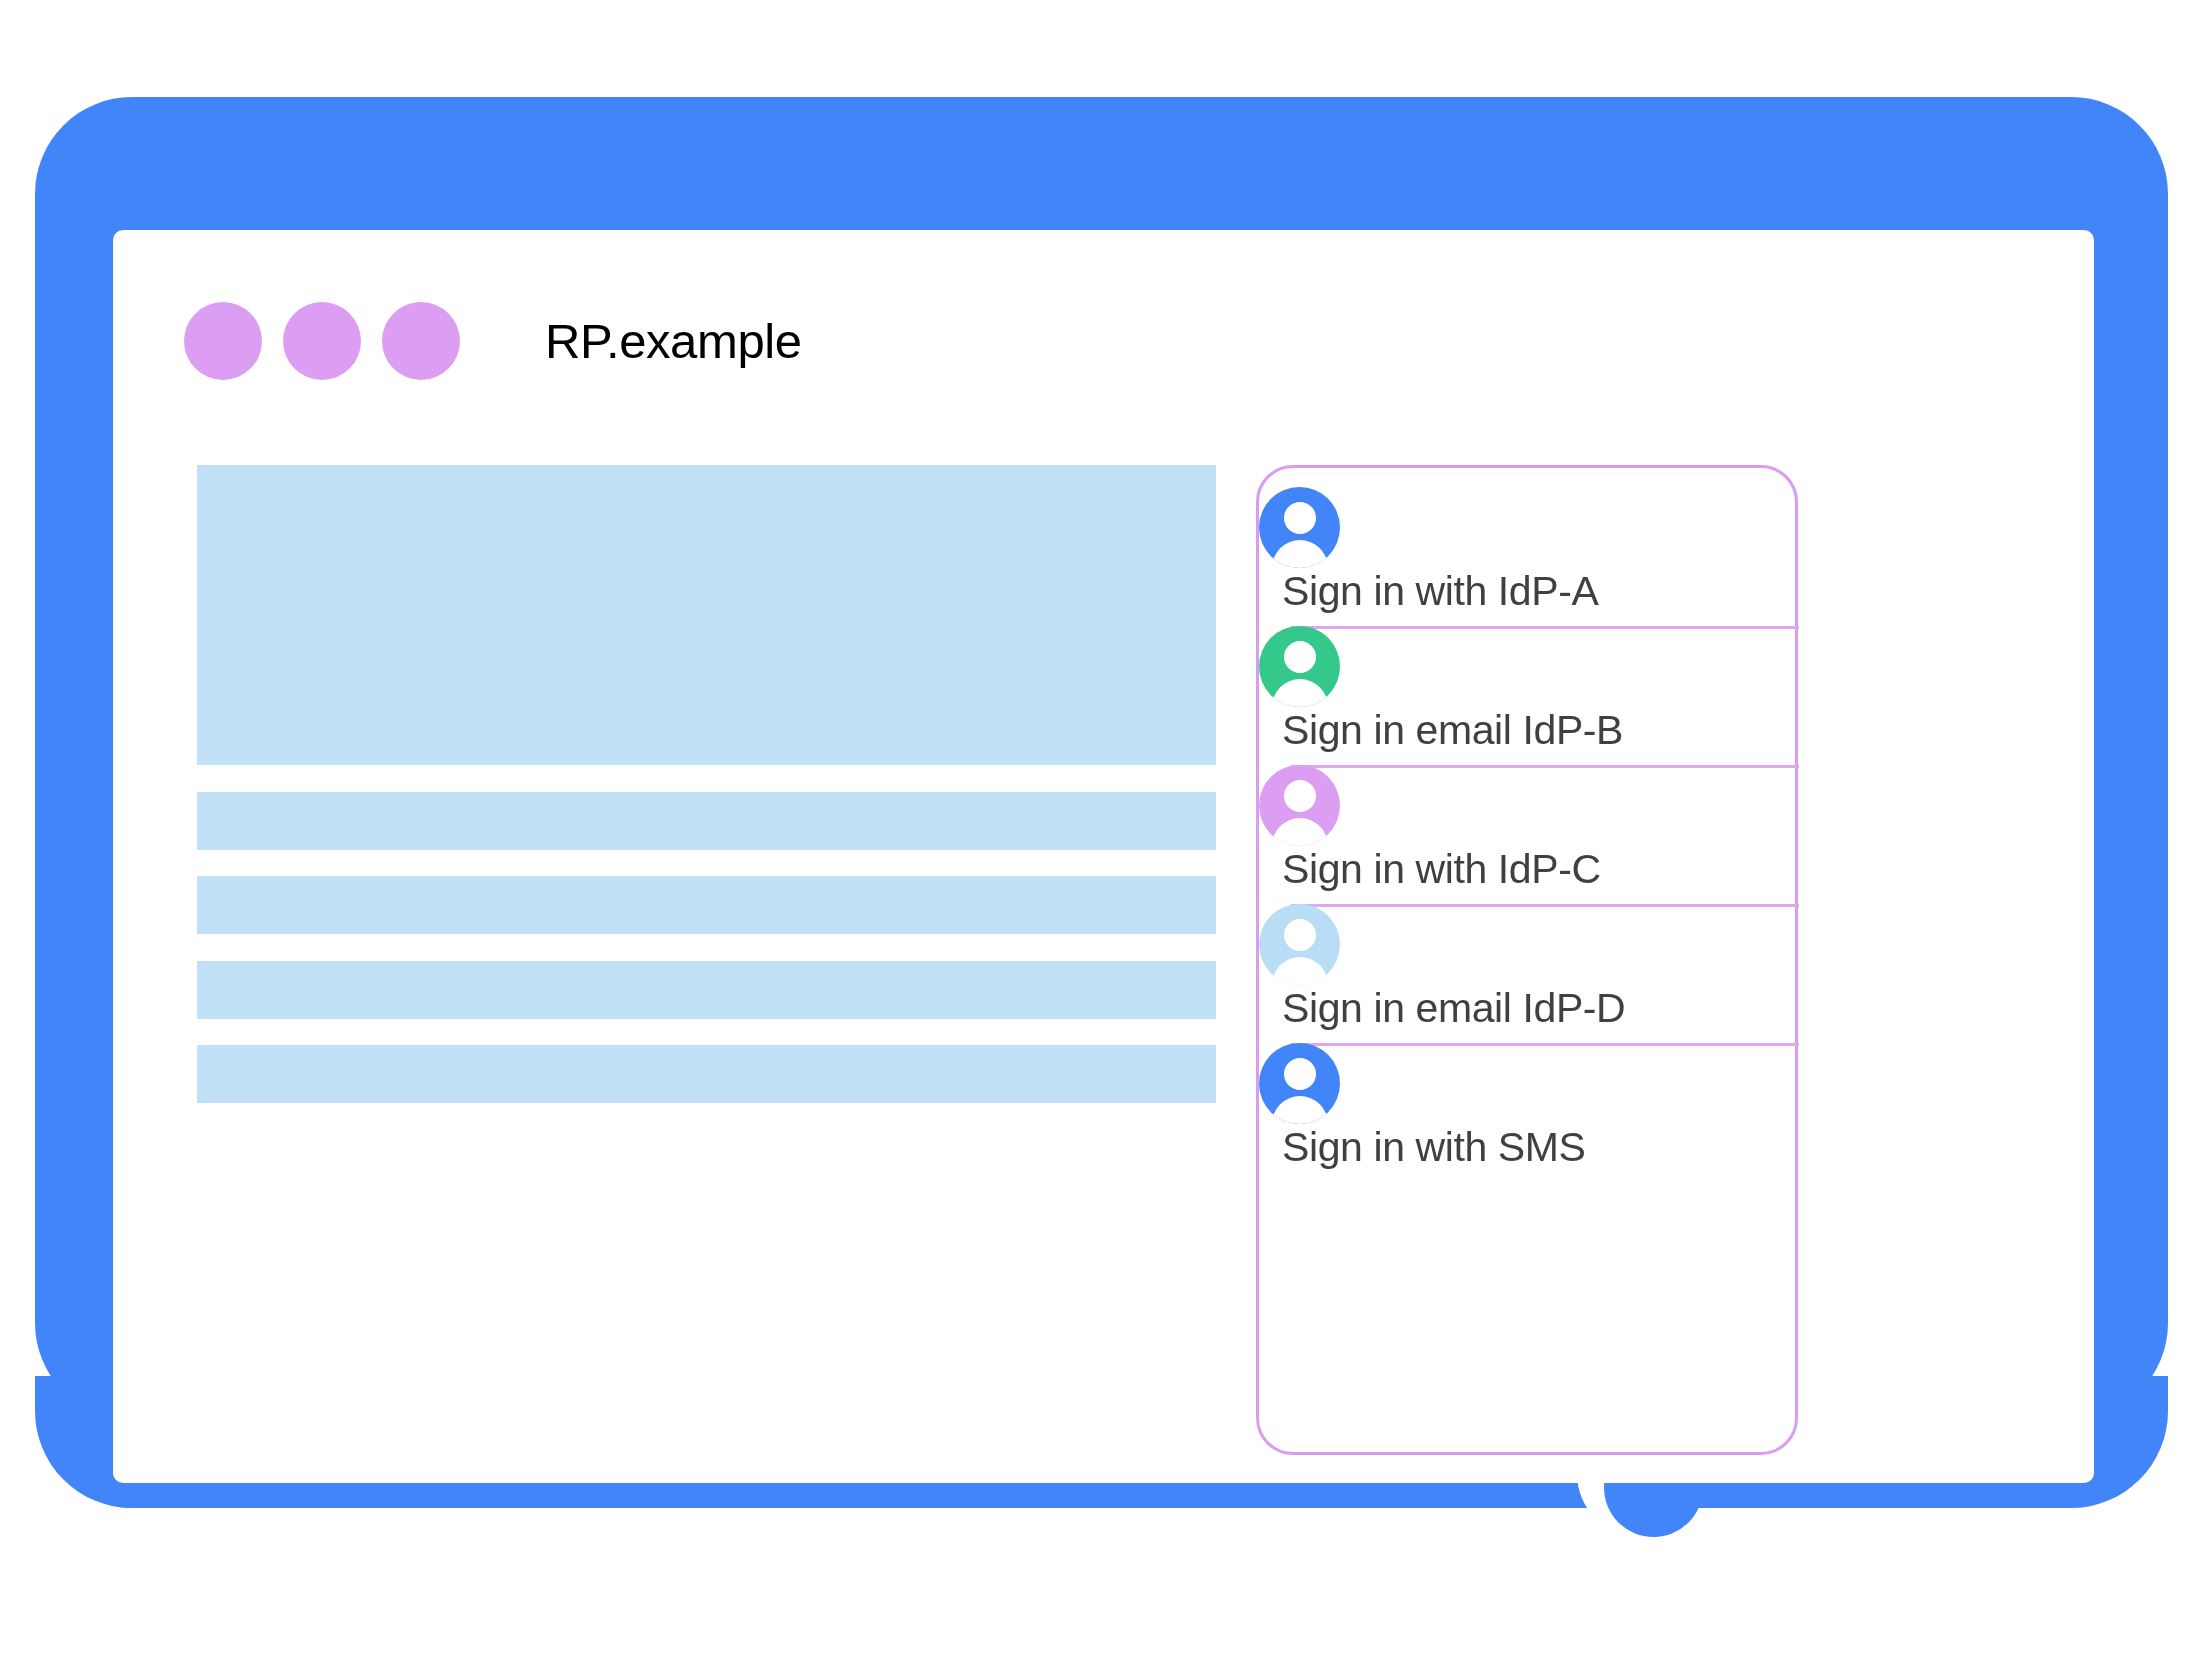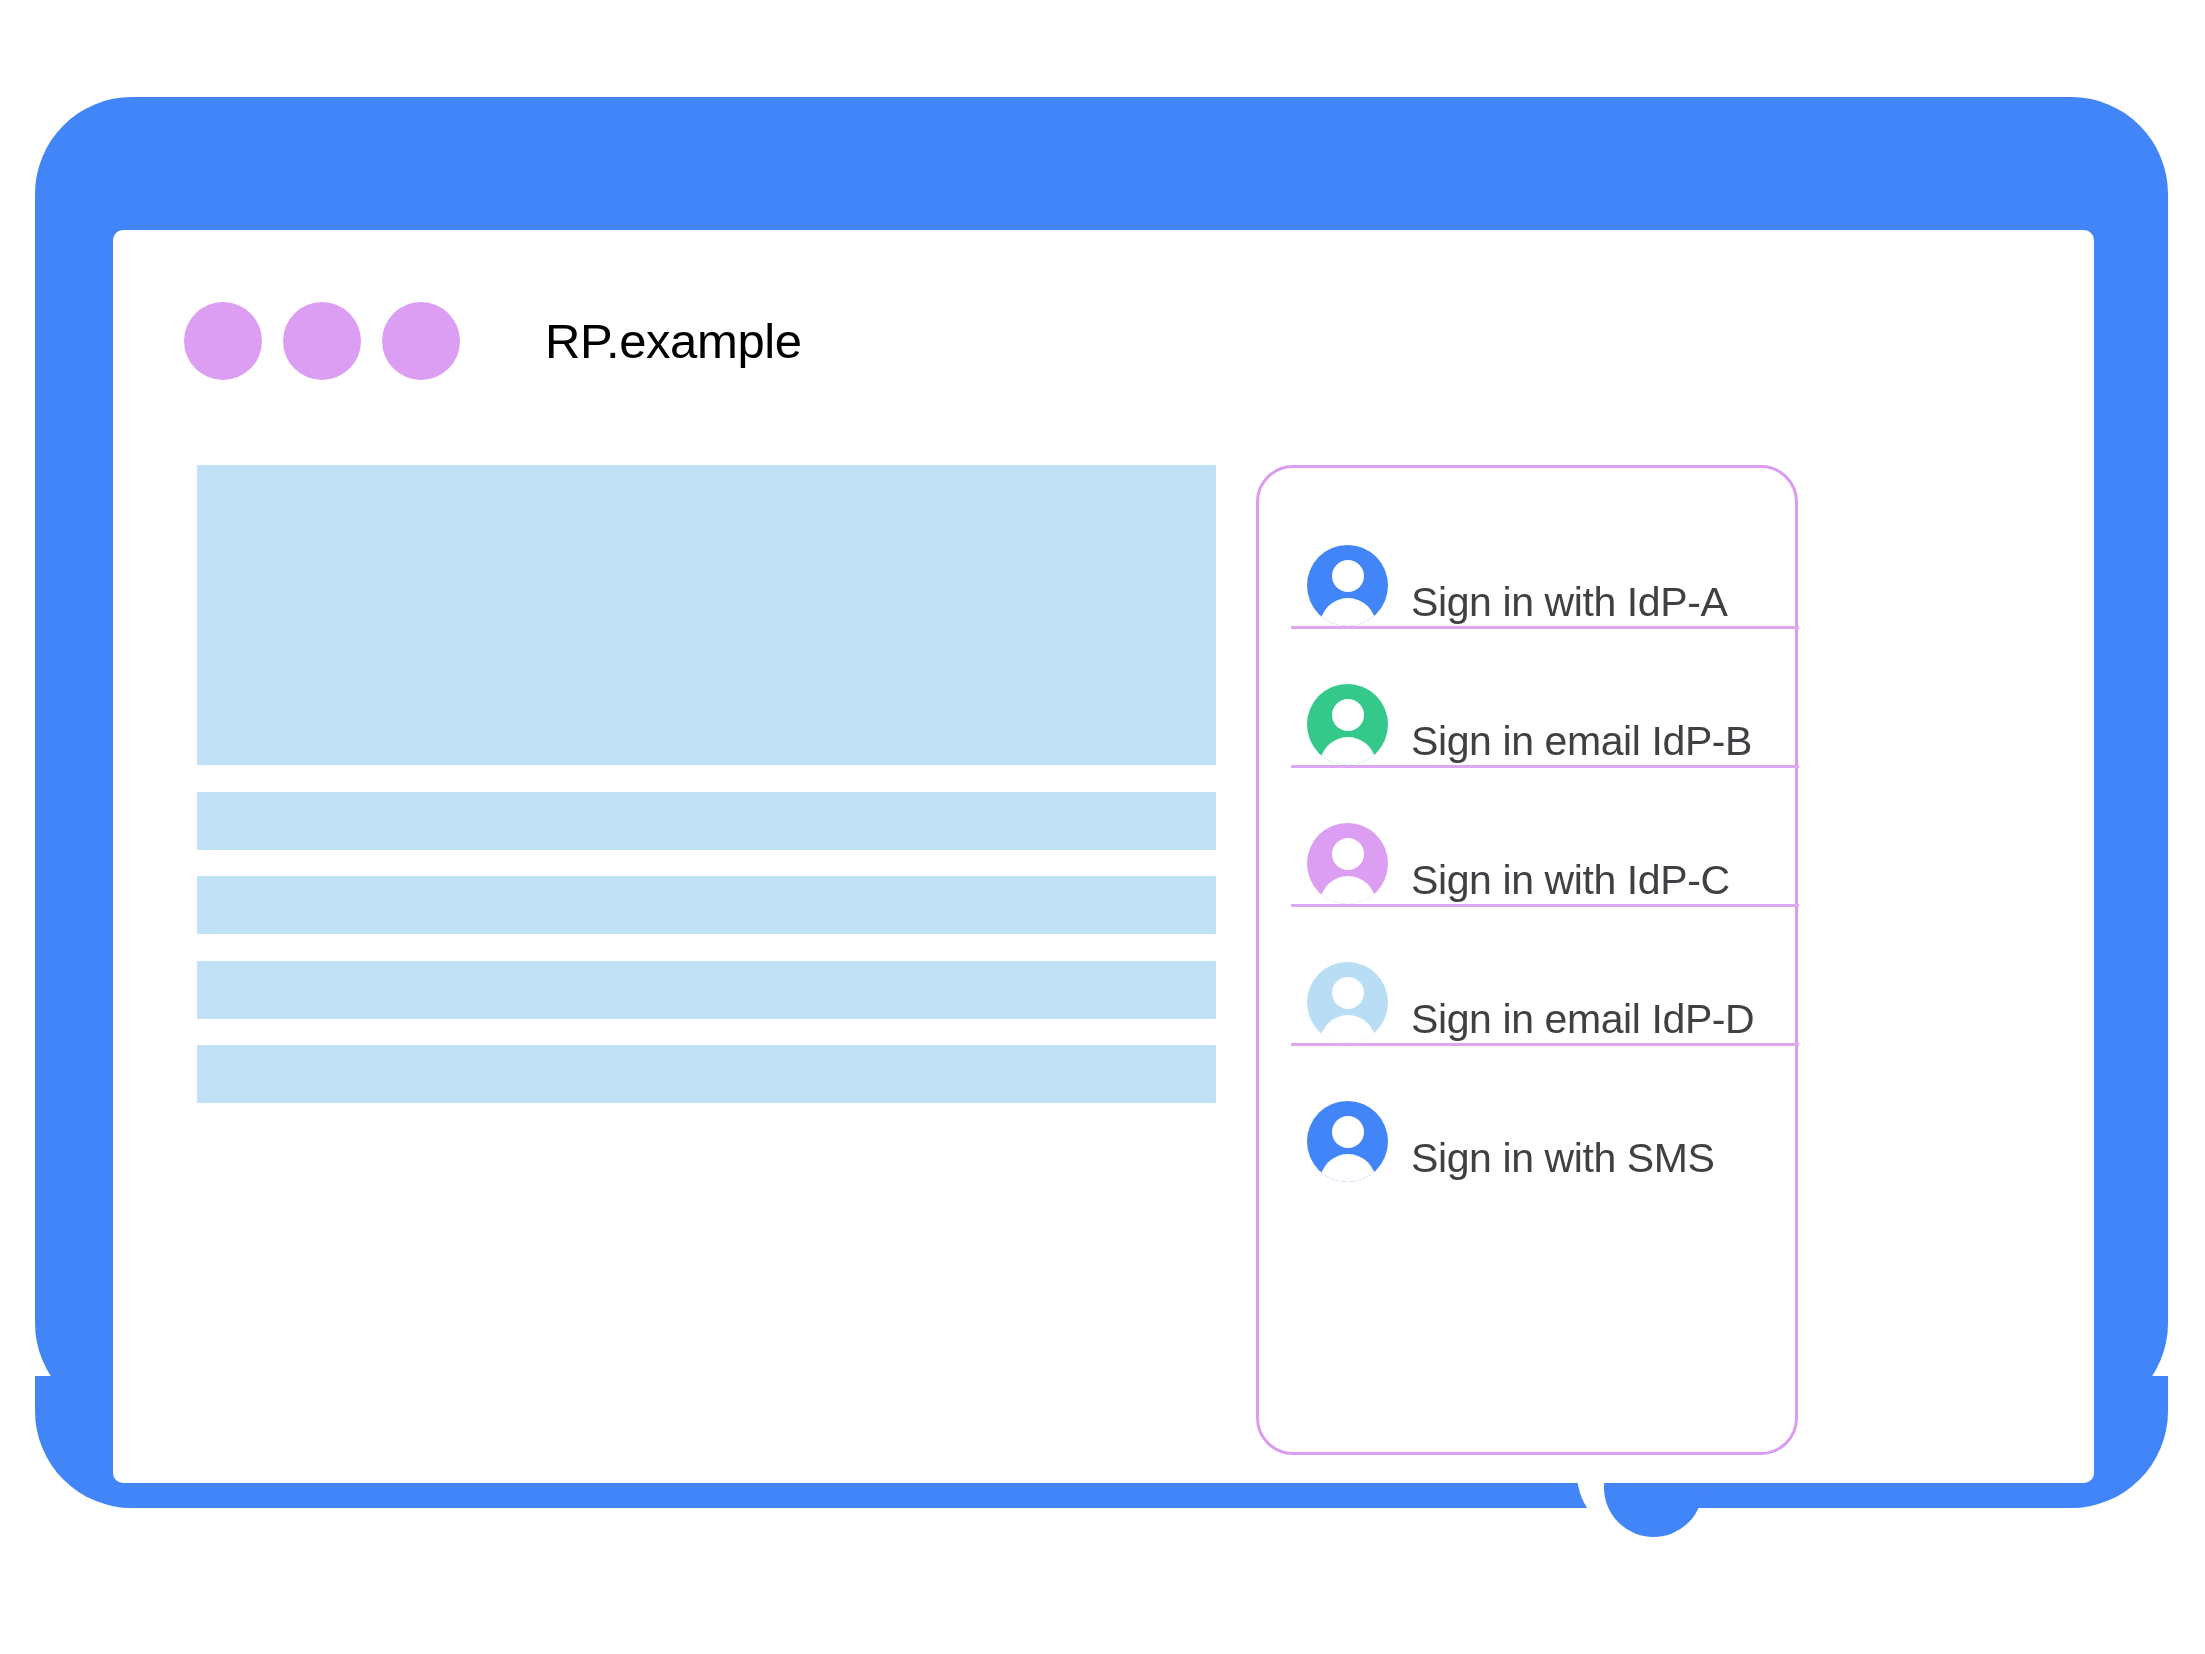--- a/index.html
+++ b/index.html
@@ -122,25 +122,25 @@
     box-sizing: border-box;
   }
   .signin-list {
     position: absolute;
     left: 0;
     top: 19.4px;
     width: 100%;
   }
   .signin-row {
     display: flex;
-    align-items: flex-end;
+    align-items: flex-start;
     height: 139px;
-    padding-left: 48px;
     box-sizing: border-box;
     position: relative;
+    flex-direction: column;
   }
   .signin-row + .signin-row::before {
     content: "";
     position: absolute;
     left: 32px;
     right: -3.5px;
     top: 0;
     height: 2.6px;
     background: #dfa7f2;
   }

